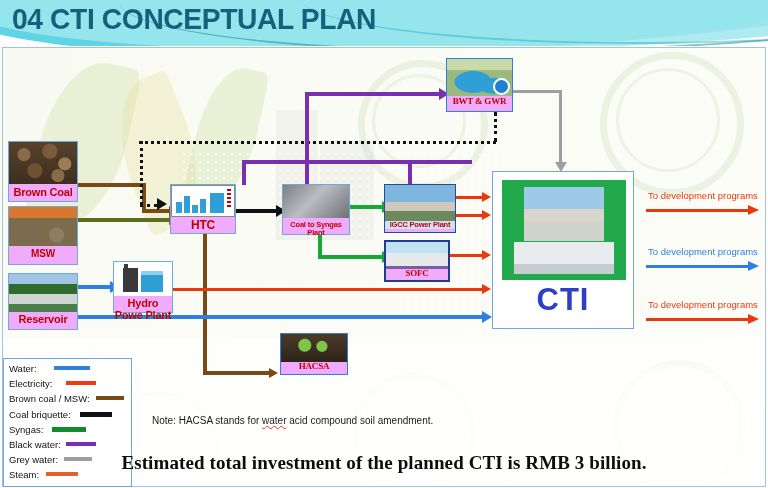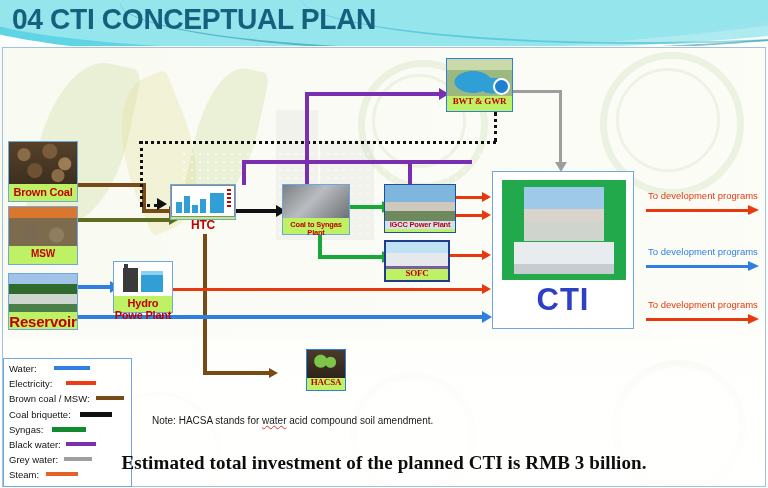--- a/index.html
+++ b/index.html
@@ -75,21 +75,21 @@
 
   
   .ln{position:absolute;}
   .h{height:0;border-top-style:solid;}
   .v{width:0;border-left-style:solid;}
   .arrow{position:absolute;width:0;height:0;}
   .ar-r{border-top:5px solid transparent;border-bottom:5px solid transparent;}
   .ar-d{border-left:5px solid transparent;border-right:5px solid transparent;}
 
   
-  .node{position:absolute;box-sizing:border-box;background:#bef264;border:1px solid #6fa8dc;}
+  .node{position:absolute;box-sizing:border-box;background:#f0abfc;border:1px solid #6fa8dc;}
   .node .pic{width:100%;display:block;}
   .node .cap{
     display:block;text-align:center;color:#c00000;font-weight:bold;
     line-height:1.05;letter-spacing:-.2px;
   }
 
   
   .ph-coal{background:
       radial-gradient(circle at 22% 30%, #8a6b48 0 6px, transparent 7px),
       radial-gradient(circle at 60% 22%, #7a5c3c 0 7px, transparent 8px),
@@ -267,34 +267,34 @@
     <span class="cap" style="font-size:11px;padding-top:3px;">Brown Coal</span>
   </div>
 
   <div class="node" style="left:8px;top:206px;width:70px;height:59px;">
     <div class="pic ph-msw" style="height:39px;"></div>
     <span class="cap" style="font-size:10px;padding-top:3px;">MSW</span>
   </div>
 
   <div class="node" style="left:8px;top:273px;width:70px;height:57px;">
     <div class="pic ph-dam" style="height:38px;"></div>
-    <span class="cap" style="font-size:15px;padding-top:2px;">Reservoir</span>
+    <span class="cap" style="font-size:11px;padding-top:2px;">Reservoir</span>
   </div>
 
   <div class="node" style="left:113px;top:261px;width:60px;height:52px;">
     <div class="pic" style="height:34px;position:relative;background:#fff;">
       <span style="position:absolute;left:9px;top:6px;width:15px;height:24px;background:#3a3a3a;"></span>
       <span style="position:absolute;left:10px;top:2px;width:4px;height:5px;background:#3a3a3a;"></span>
       <span style="position:absolute;left:27px;top:12px;width:22px;height:18px;background:#2f9fd6;"></span>
       <span style="position:absolute;left:27px;top:9px;width:22px;height:4px;background:#8fd0ee;"></span>
     </div>
     <span class="cap" style="font-size:11px;padding-top:2px;">Hydro Powe Plant</span>
   </div>
 
-  <div class="node" style="left:170px;top:184px;width:66px;height:36px;">
+  <div class="node" style="left:170px;top:184px;width:66px;height:50px;">
     <div class="pic" style="height:32px;position:relative;background:#fff;border:1px solid #888;box-sizing:border-box;">
       <span style="position:absolute;left:4px;bottom:3px;width:6px;height:11px;background:#2f9fd6;"></span>
       <span style="position:absolute;left:12px;bottom:3px;width:6px;height:17px;background:#2f9fd6;"></span>
       <span style="position:absolute;left:20px;bottom:3px;width:6px;height:8px;background:#2f9fd6;"></span>
       <span style="position:absolute;left:28px;bottom:3px;width:6px;height:14px;background:#2f9fd6;"></span>
       <span style="position:absolute;left:38px;bottom:3px;width:14px;height:20px;background:#2f9fd6;"></span>
       <span style="position:absolute;right:3px;top:3px;width:4px;height:18px;background:repeating-linear-gradient(#c00000 0 2px, transparent 2px 4px);"></span>
     </div>
     <span class="cap" style="font-size:12px;padding-top:2px;">HTC</span>
   </div>
@@ -314,21 +314,21 @@
     <span class="cap" style="font-size:9px;padding-top:0px;font-family:'Liberation Serif',serif;">SOFC</span>
   </div>
 
   <div class="node" style="left:446px;top:58px;width:67px;height:54px;border-color:#2f7fe0;">
     <div class="pic ph-bwt" style="height:37px;position:relative;">
       <span style="position:absolute;right:2px;bottom:1px;width:13px;height:13px;border-radius:50%;background:#1f7fd0;border:2px solid #fff;"></span>
     </div>
     <span class="cap" style="font-size:9px;padding-top:1px;font-family:'Liberation Serif',serif;">BWT &amp; GWR</span>
   </div>
 
-  <div class="node" style="left:280px;top:349px;width:40px;height:42px;border-color:#2f7fe0;margin-left:26px;">
+  <div class="node" style="left:280px;top:333px;width:68px;height:42px;border-color:#2f7fe0;">
     <div class="pic ph-hacsa" style="height:28px;"></div>
     <span class="cap" style="font-size:9px;font-family:'Liberation Serif',serif;">HACSA</span>
   </div>
 
   <div id="cti">
     <div class="green">
       <div class="p1 ph-cti"></div>
       <div class="p2" style="background:linear-gradient(#e8ecee 0 70%, #c7ccd0 70% 100%);"></div>
     </div>
     <div class="lbl">CTI</div>

